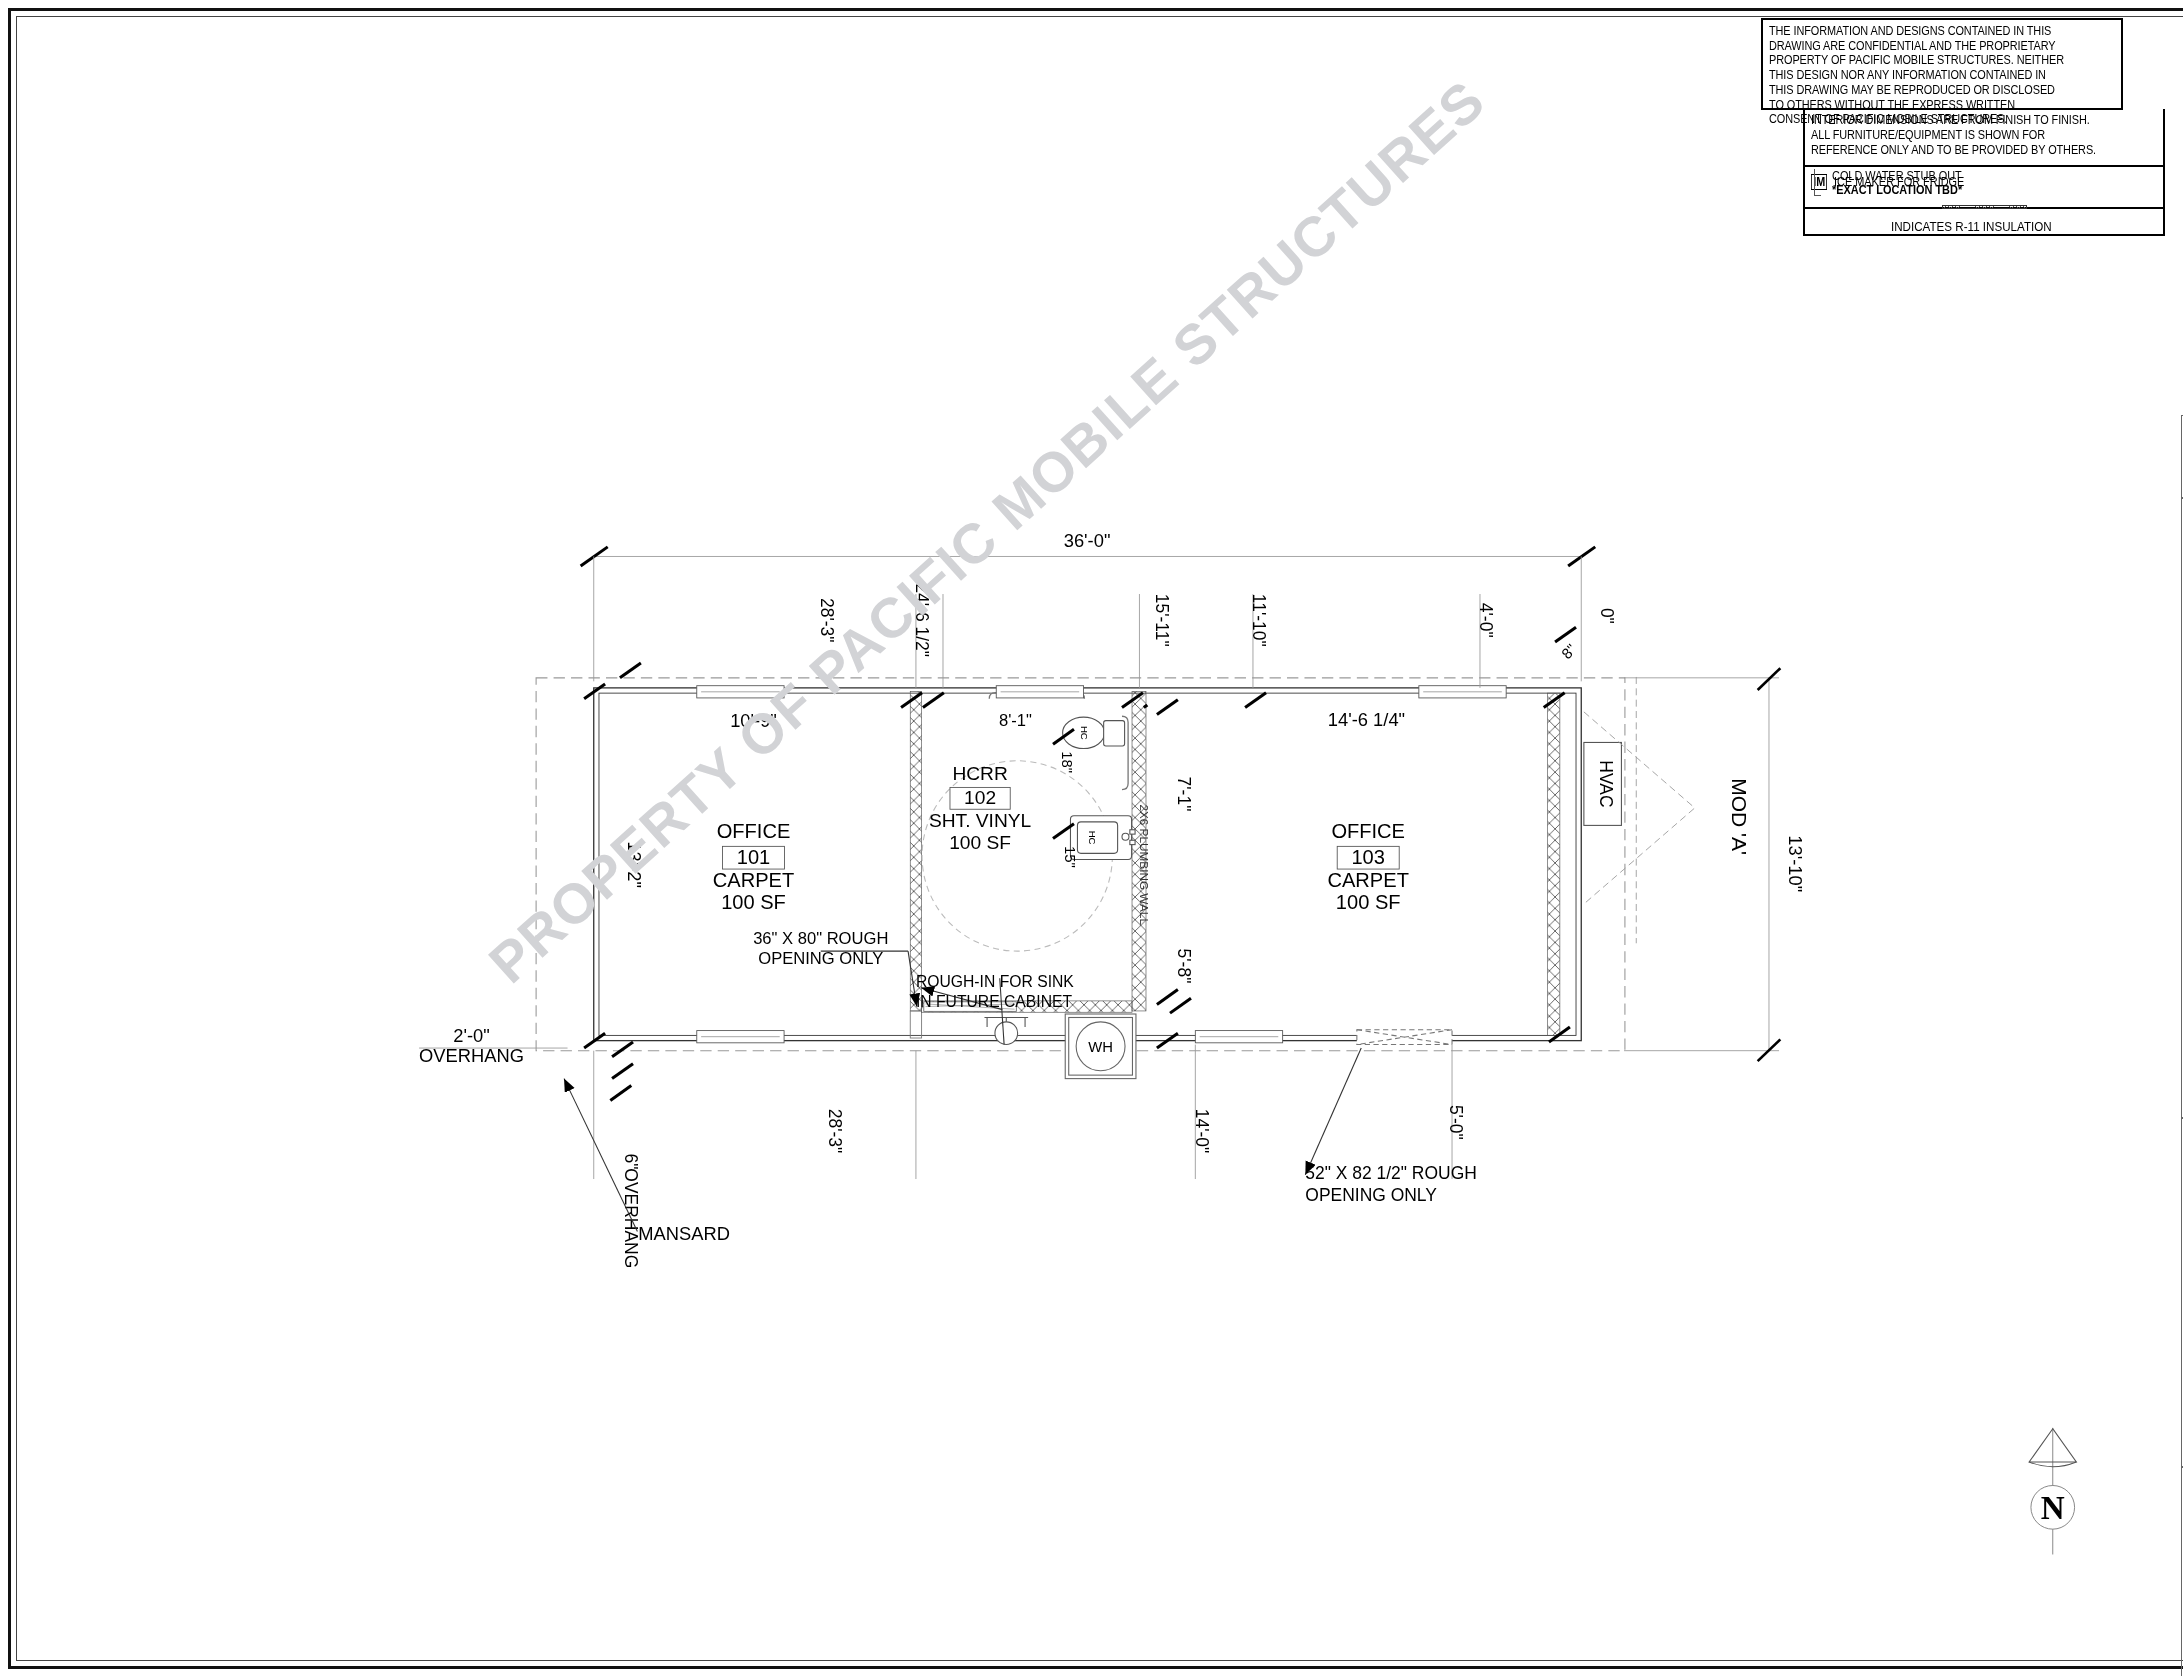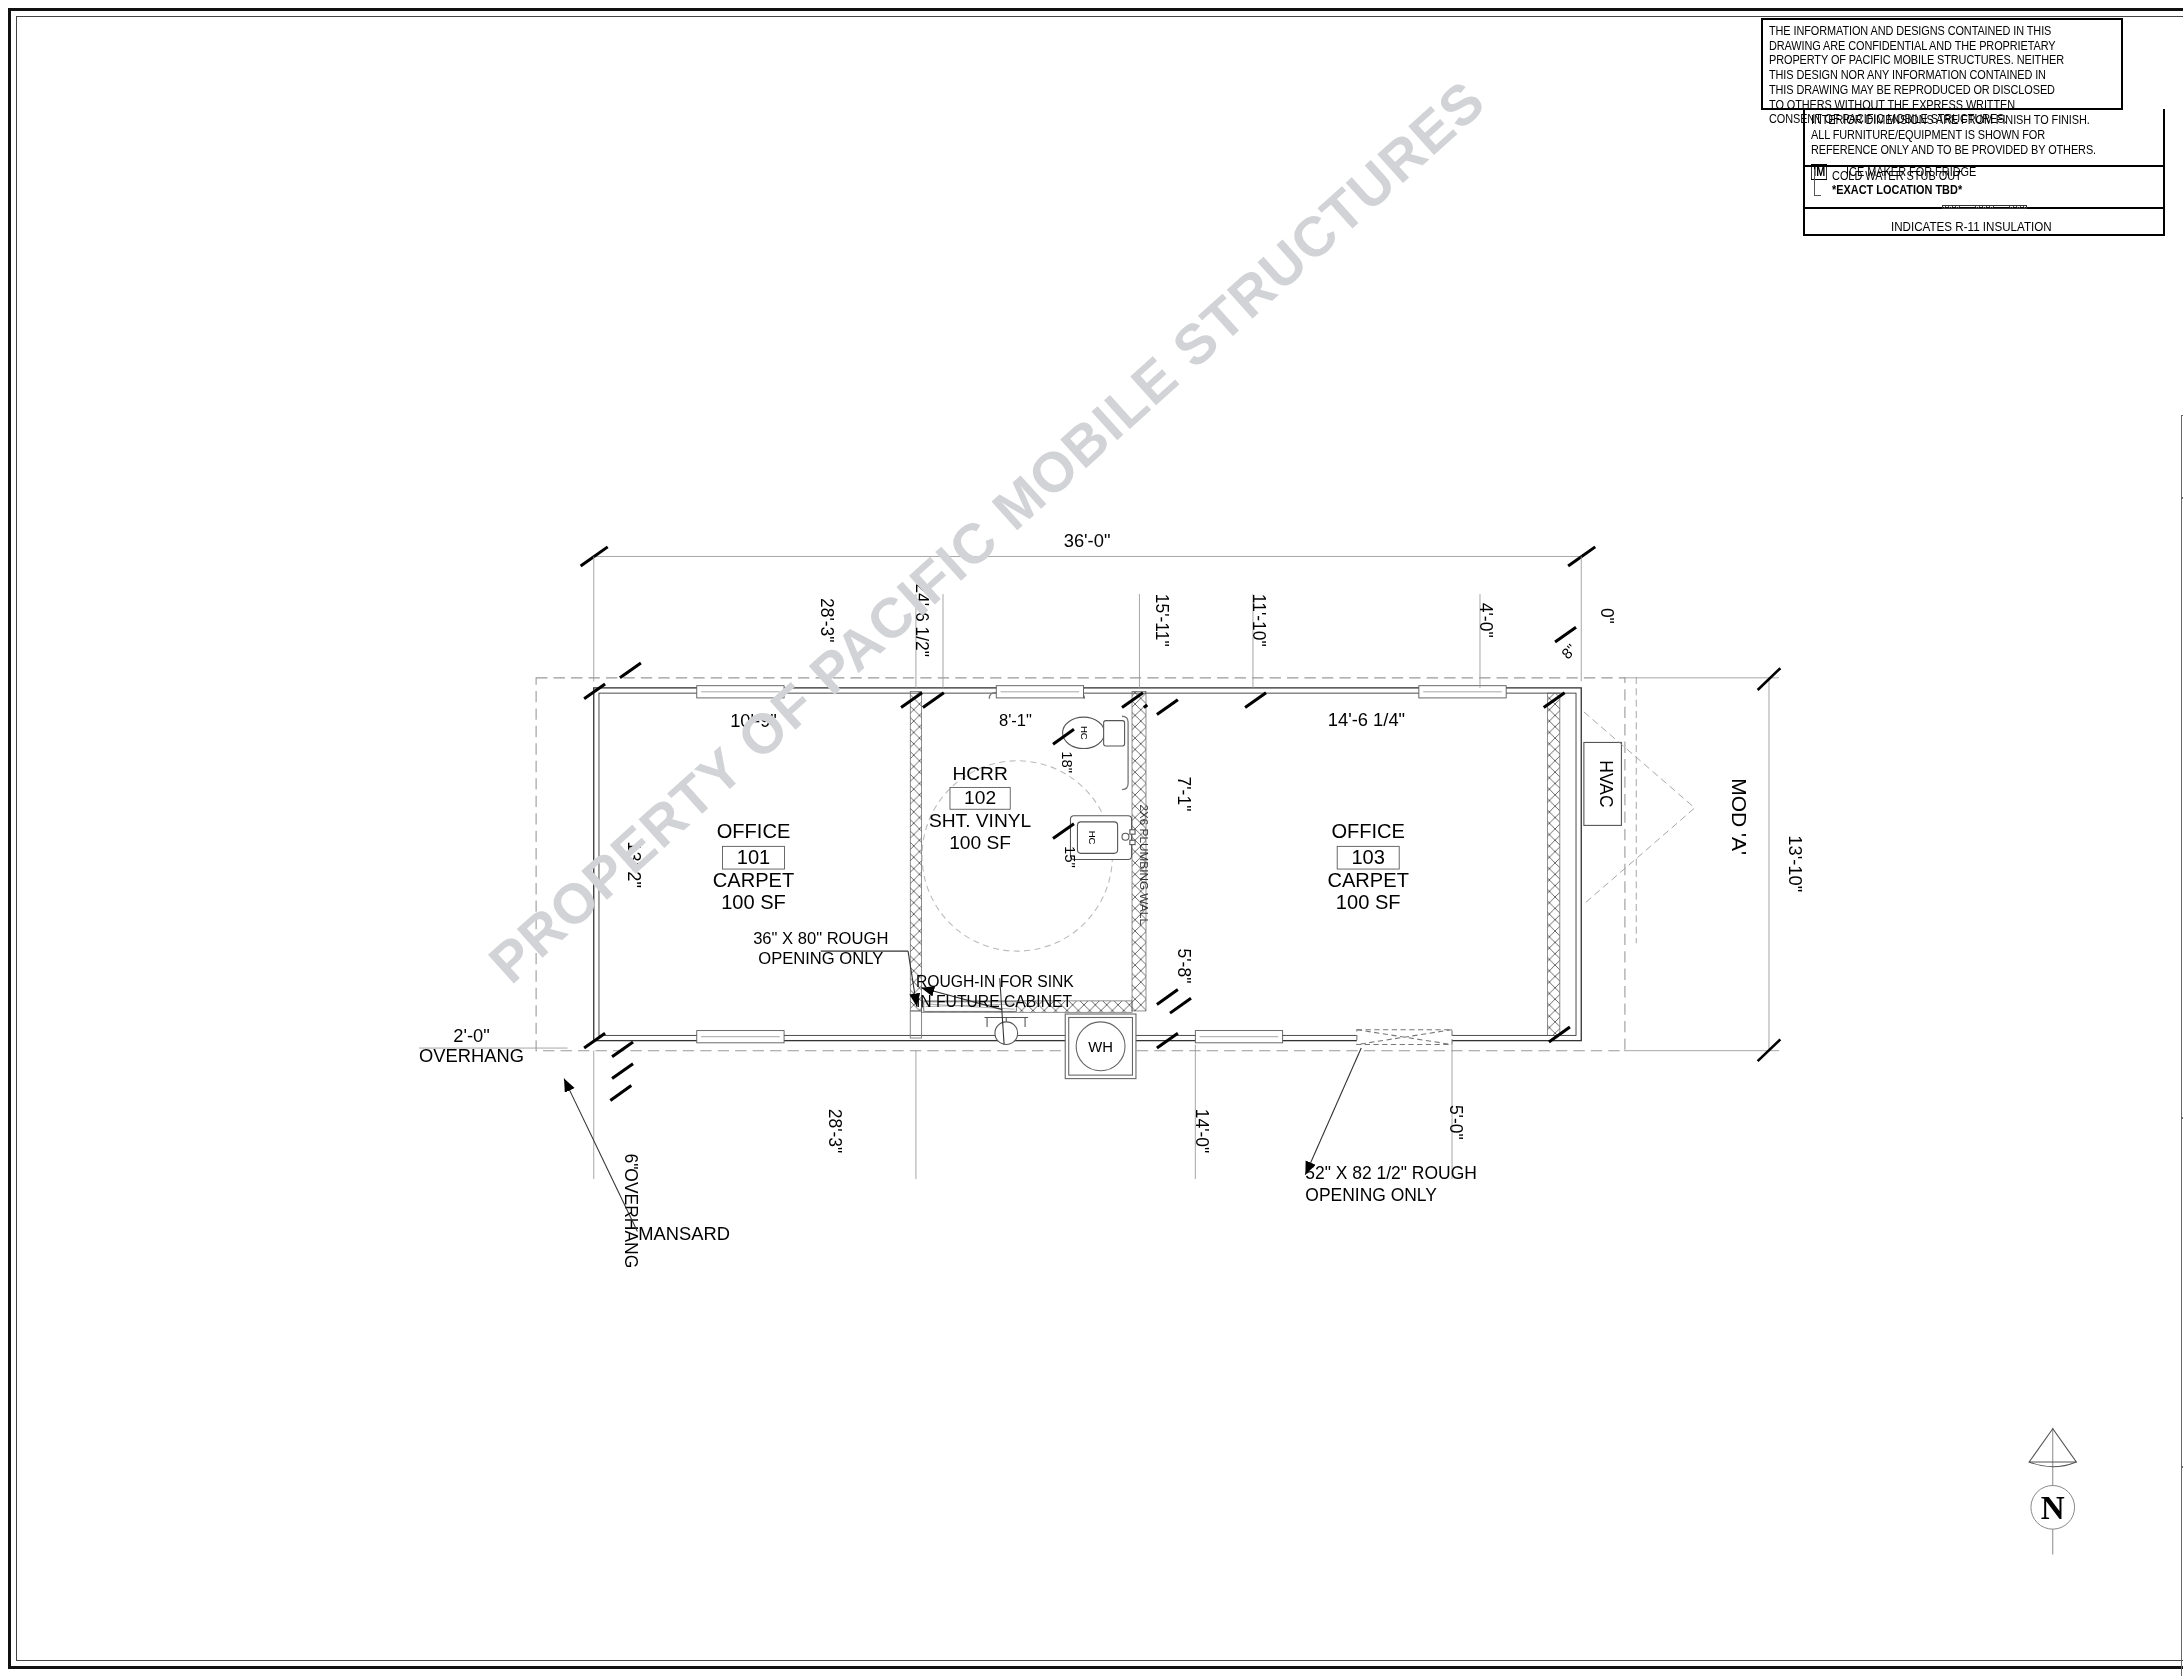--- a/index.html
+++ b/index.html
@@ -16,21 +16,21 @@
   #notes-block{position:absolute;left:1761px;top:17.5px;width:362px;height:92px;
                border:2.2px solid #000;box-sizing:border-box;padding:4.4px 6.1px;}
   #notes-block p{margin:0;font-size:12.7px;line-height:1.16;letter-spacing:-0.1px;
                  font-family:"Liberation Sans Narrow","Liberation Sans",sans-serif;
                  transform:scaleX(0.86);transform-origin:left center;}
   #notes-block2{position:absolute;left:1803px;top:109px;width:362px;height:58px;
                 border:2.2px solid #000;border-top:none;box-sizing:border-box;padding:4.4px 6.1px;}
   #notes-block2 p{margin:0;font-size:12.7px;line-height:1.16;letter-spacing:-0.1px;
                   transform:scaleX(0.86);transform-origin:left center;}
 
-  .legend-row{display:flex;align-items:center;margin-top:6px;gap:15px;}
+  .legend-row{display:flex;align-items:center;margin-top:16px;gap:3px;}
   .im-box{border:0.9px solid #000;padding:0px 1.7px;font-size:13.5px;font-weight:bold;line-height:1.05;
           transform:scaleX(0.8);transform-origin:left center;}
   .legend-txt{font-size:12.7px;transform:scaleX(0.86);transform-origin:left center;white-space:nowrap;}
   .legend-txt.bold{font-weight:bold;}
 
   #cw-stub{position:absolute;left:1803px;top:165px;width:362px;height:44px;
            border:2.2px solid #000;border-top:none;box-sizing:border-box;padding:3.5px 6.1px 0.9px 6.1px;}
   .stub-mark{position:absolute;left:8.7px;top:4.4px;width:6.1px;height:26px;
              border-left:1.3px solid #555;border-bottom:1.3px solid #555;}
   #insul-block{position:absolute;left:1803px;top:205px;width:362px;height:31px;

